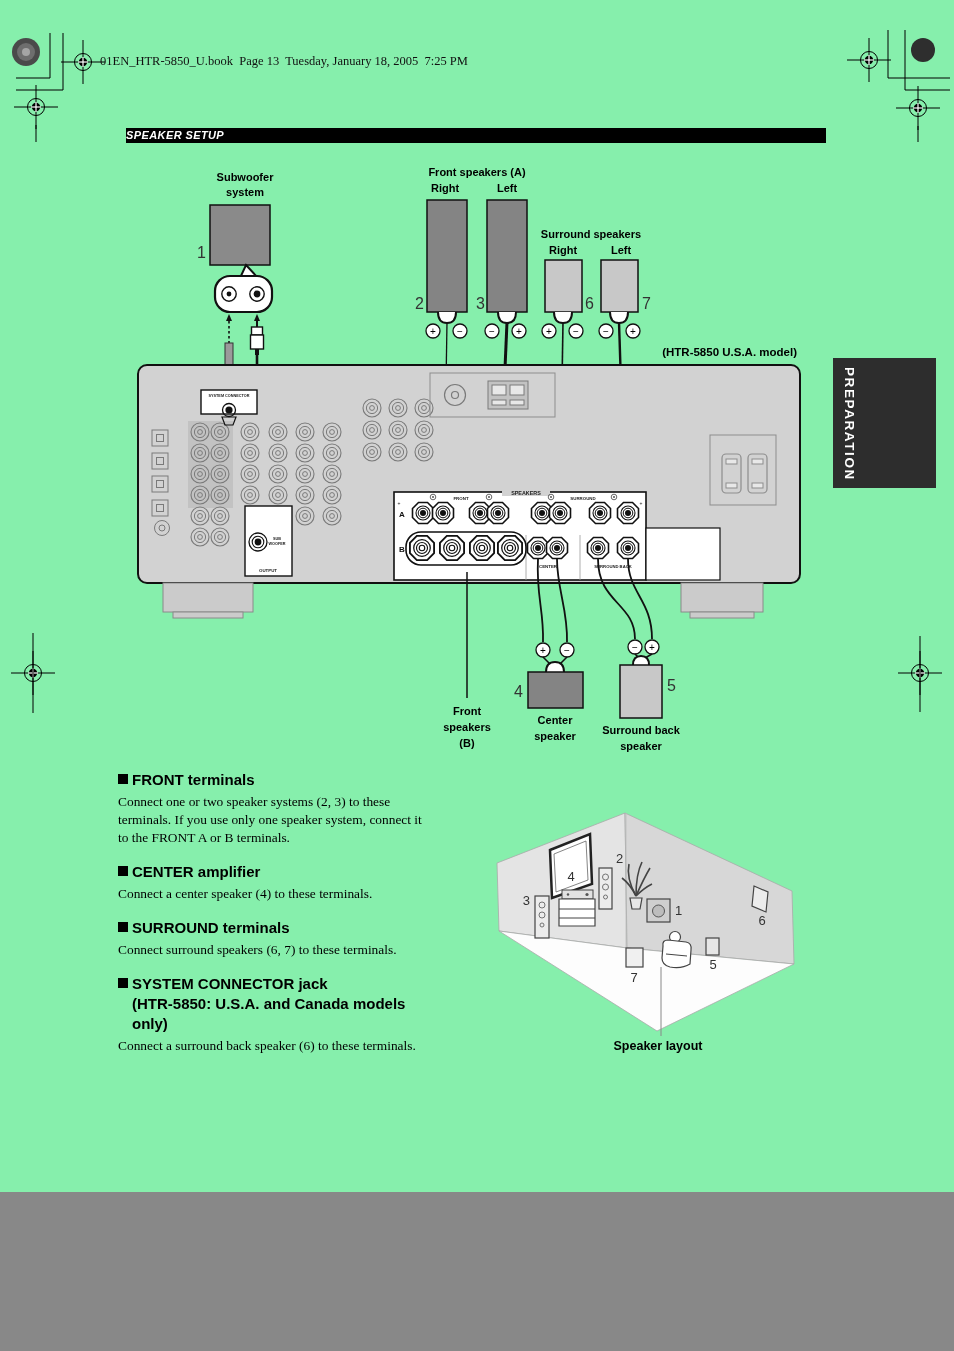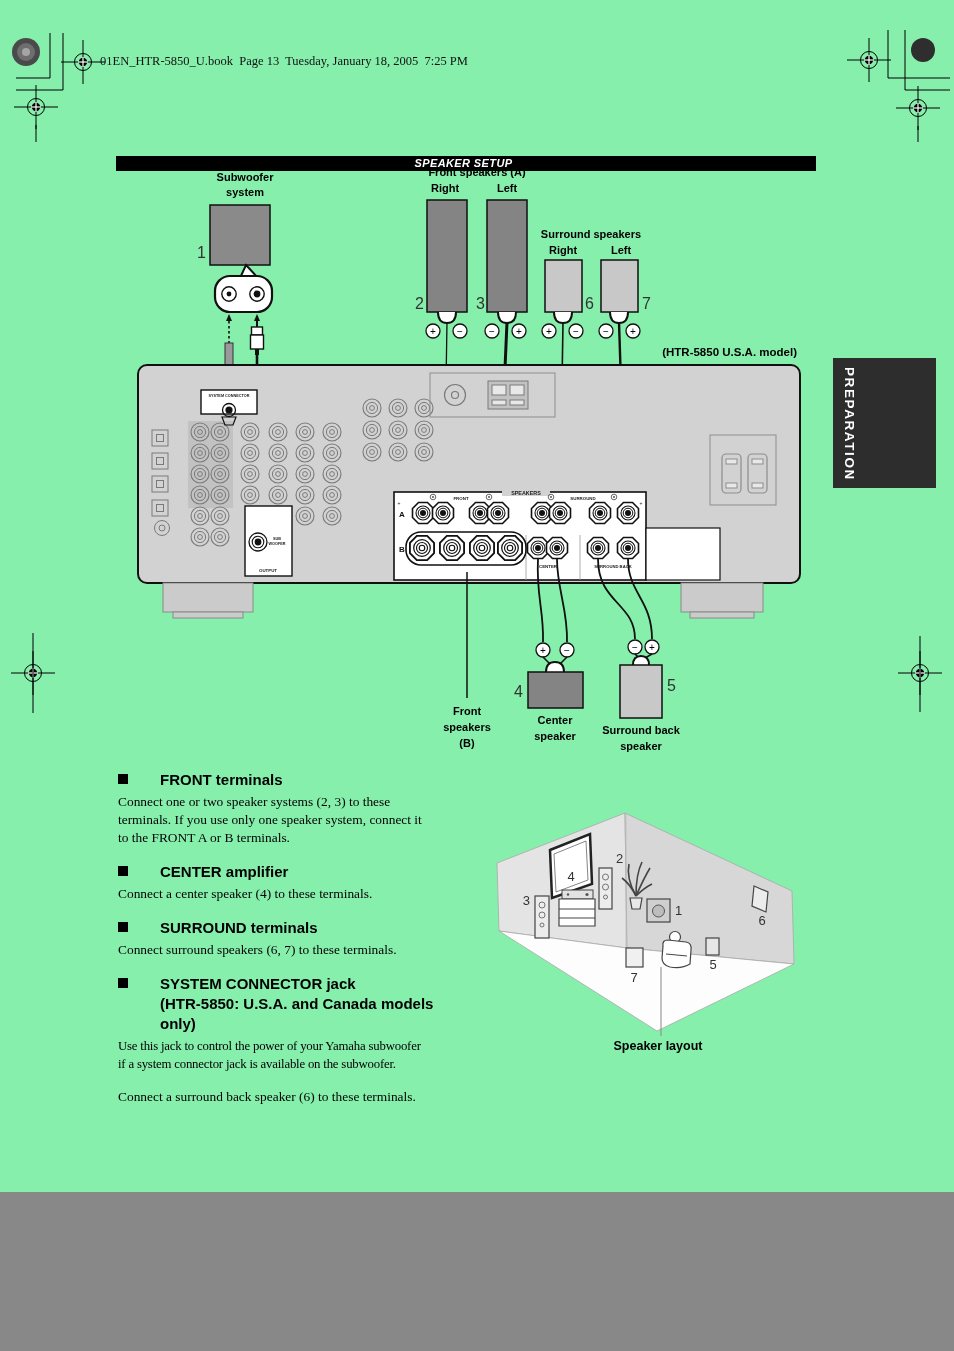--- a/index.html
+++ b/index.html
@@ -3,30 +3,30 @@
 <meta charset="utf-8">
 <style>
   html,body{margin:0;padding:0;background:#888;}
   .page{position:relative;width:954px;height:1192px;background:#86efac;overflow:hidden;
         font-family:"Liberation Sans",sans-serif;color:#000;padding-left:40px;}
   .abs{position:absolute;}
   svg text{font-family:"Liberation Sans",sans-serif;}
   
   .doc-header{left:100px;top:54px;font:12.5px "Liberation Serif",serif;white-space:pre;color:#111;}
   
-  .banner{left:116px;top:128px;width:700px;height:15px;background:#000;color:#fff;
-          font:italic bold 11px/15px "Liberation Sans",sans-serif;text-align:center;
-          padding-right:5px;box-sizing:border-box;letter-spacing:.4px;margin-top:28px;}
+  .banner{left:126px;top:128px;width:700px;height:15px;background:#000;color:#fff;
+          font:italic bold 11px/15px "Liberation Sans",sans-serif;text-align:left;
+          padding-right:5px;box-sizing:border-box;letter-spacing:.4px;}
   
   .side-tab{left:833px;top:358px;width:103px;height:130px;background:#2d2d2d;}
   .side-tab span{display:block;writing-mode:vertical-rl;color:#fff;
           font:bold 13.5px "Liberation Sans",sans-serif;letter-spacing:1.6px;margin:9px 0 0 9px;}
   
   .col{left:118px;top:770px;width:366px;}
-  .sec-head-row{display:flex;gap:32px;align-items:flex-start;margin:0 0 3px;}
+  .sec-head-row{display:flex;gap:4px;align-items:flex-start;margin:0 0 3px;}
   .bullet{width:10px;height:10px;background:#000;margin-top:4px;flex:0 0 auto;}
   .sec-head{font:bold 15px/20px "Liberation Sans",sans-serif;margin:0;white-space:pre-line;}
   .sec-body{font:13.4px/18px "Liberation Serif",serif;margin:0 0 15px;white-space:pre-line;}
   .sec-condensed .sec-body{font-size:12.8px;letter-spacing:-.2px;}
   
   .page-num{left:788px;top:1212px;font:bold 17px "Liberation Sans",sans-serif;}
   .marks{pointer-events:none;}
 </style>
 </head>
 <body>
@@ -429,22 +429,20 @@
         </div>
       <p class="sec-body">Connect surround speakers (6, 7) to these terminals.</p>
     </section>
     <section class="sec sec-condensed">
       <div class="sec-head-row">
           <span class="bullet"></span>
         <h3 class="sec-head">SYSTEM CONNECTOR jack
 (HTR-5850: U.S.A. and Canada models
 only)</h3>
         </div>
-      <p class="sec-body">Use this jack to control the power of your Yamaha subwoofer
-if a system connector jack is available on the subwoofer.</p>
     </section>
     <section class="sec">
       <p class="sec-body">Connect a surround back speaker (6) to these terminals.</p>
     </section>
   </div>
 
   <svg class="abs" style="left:492px;top:806px" width="308" height="252" viewBox="0 0 308 252">
 
     <polygon points="5,57 133,7 135,142 7,125" fill="#e4e4e4" stroke="#aaa" stroke-width=".8"></polygon>
     <polygon points="133,7 300,85 302,158 135,142" fill="#d7d7d7" stroke="#aaa" stroke-width=".8"></polygon>

